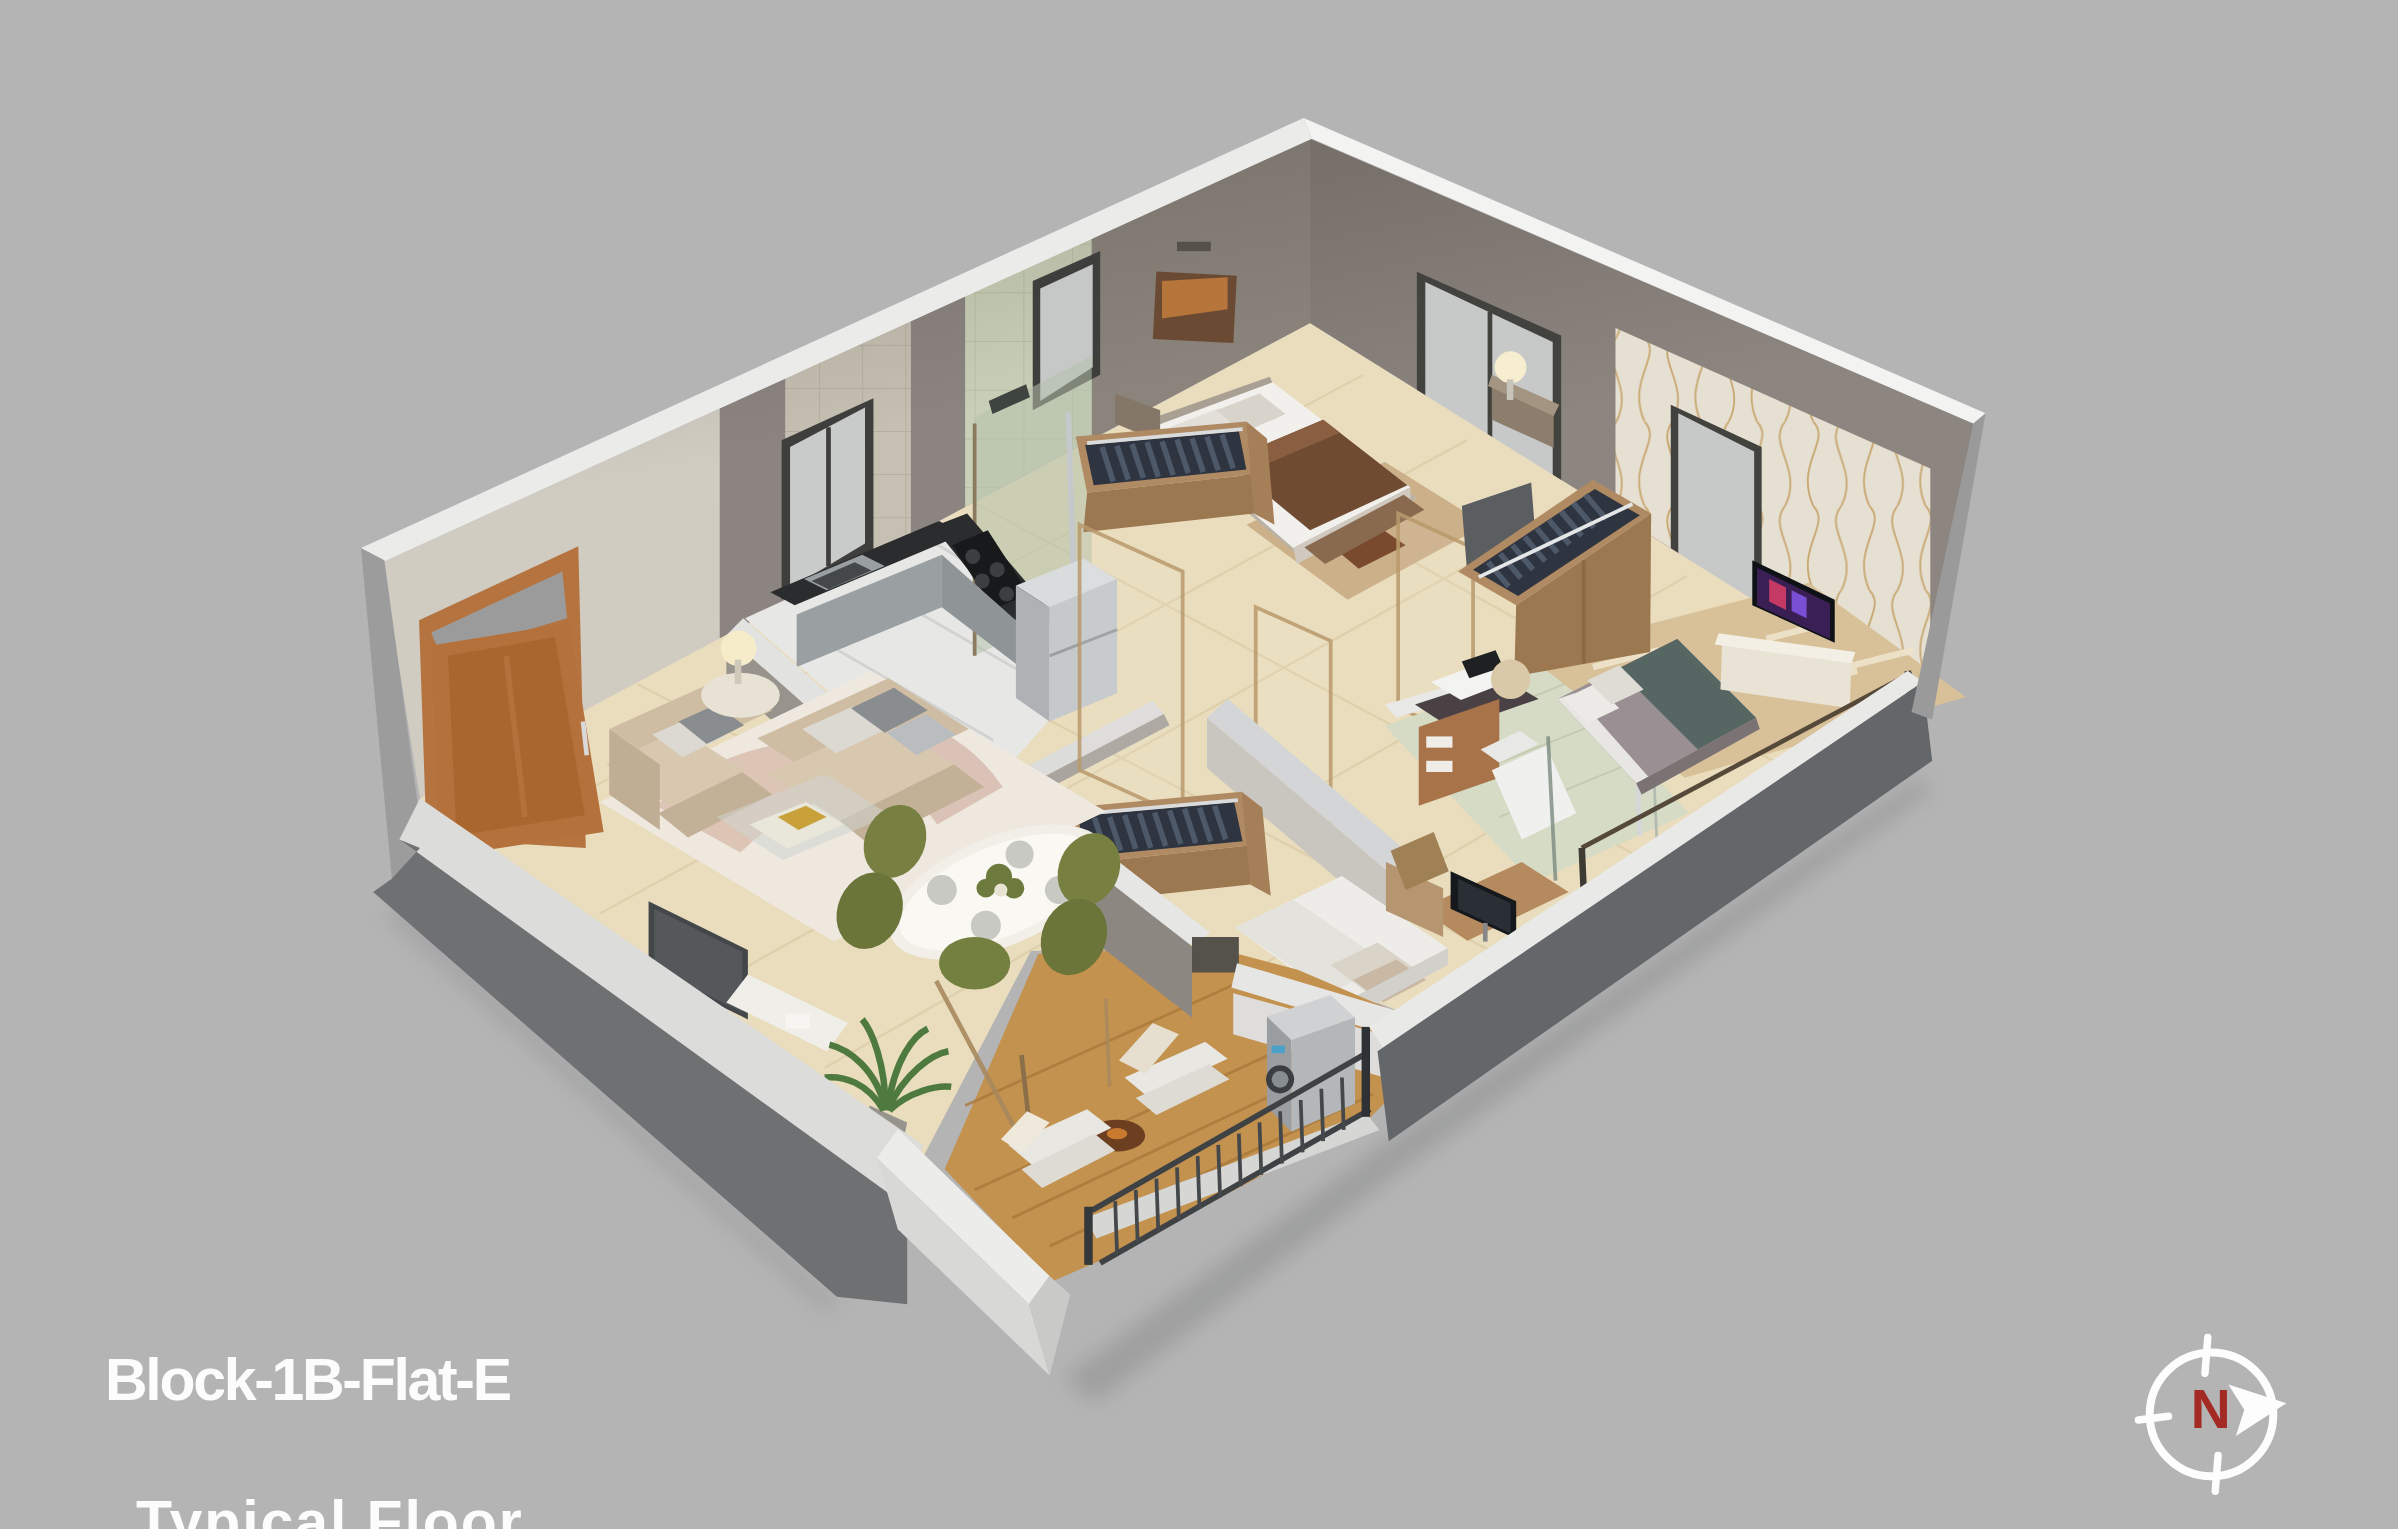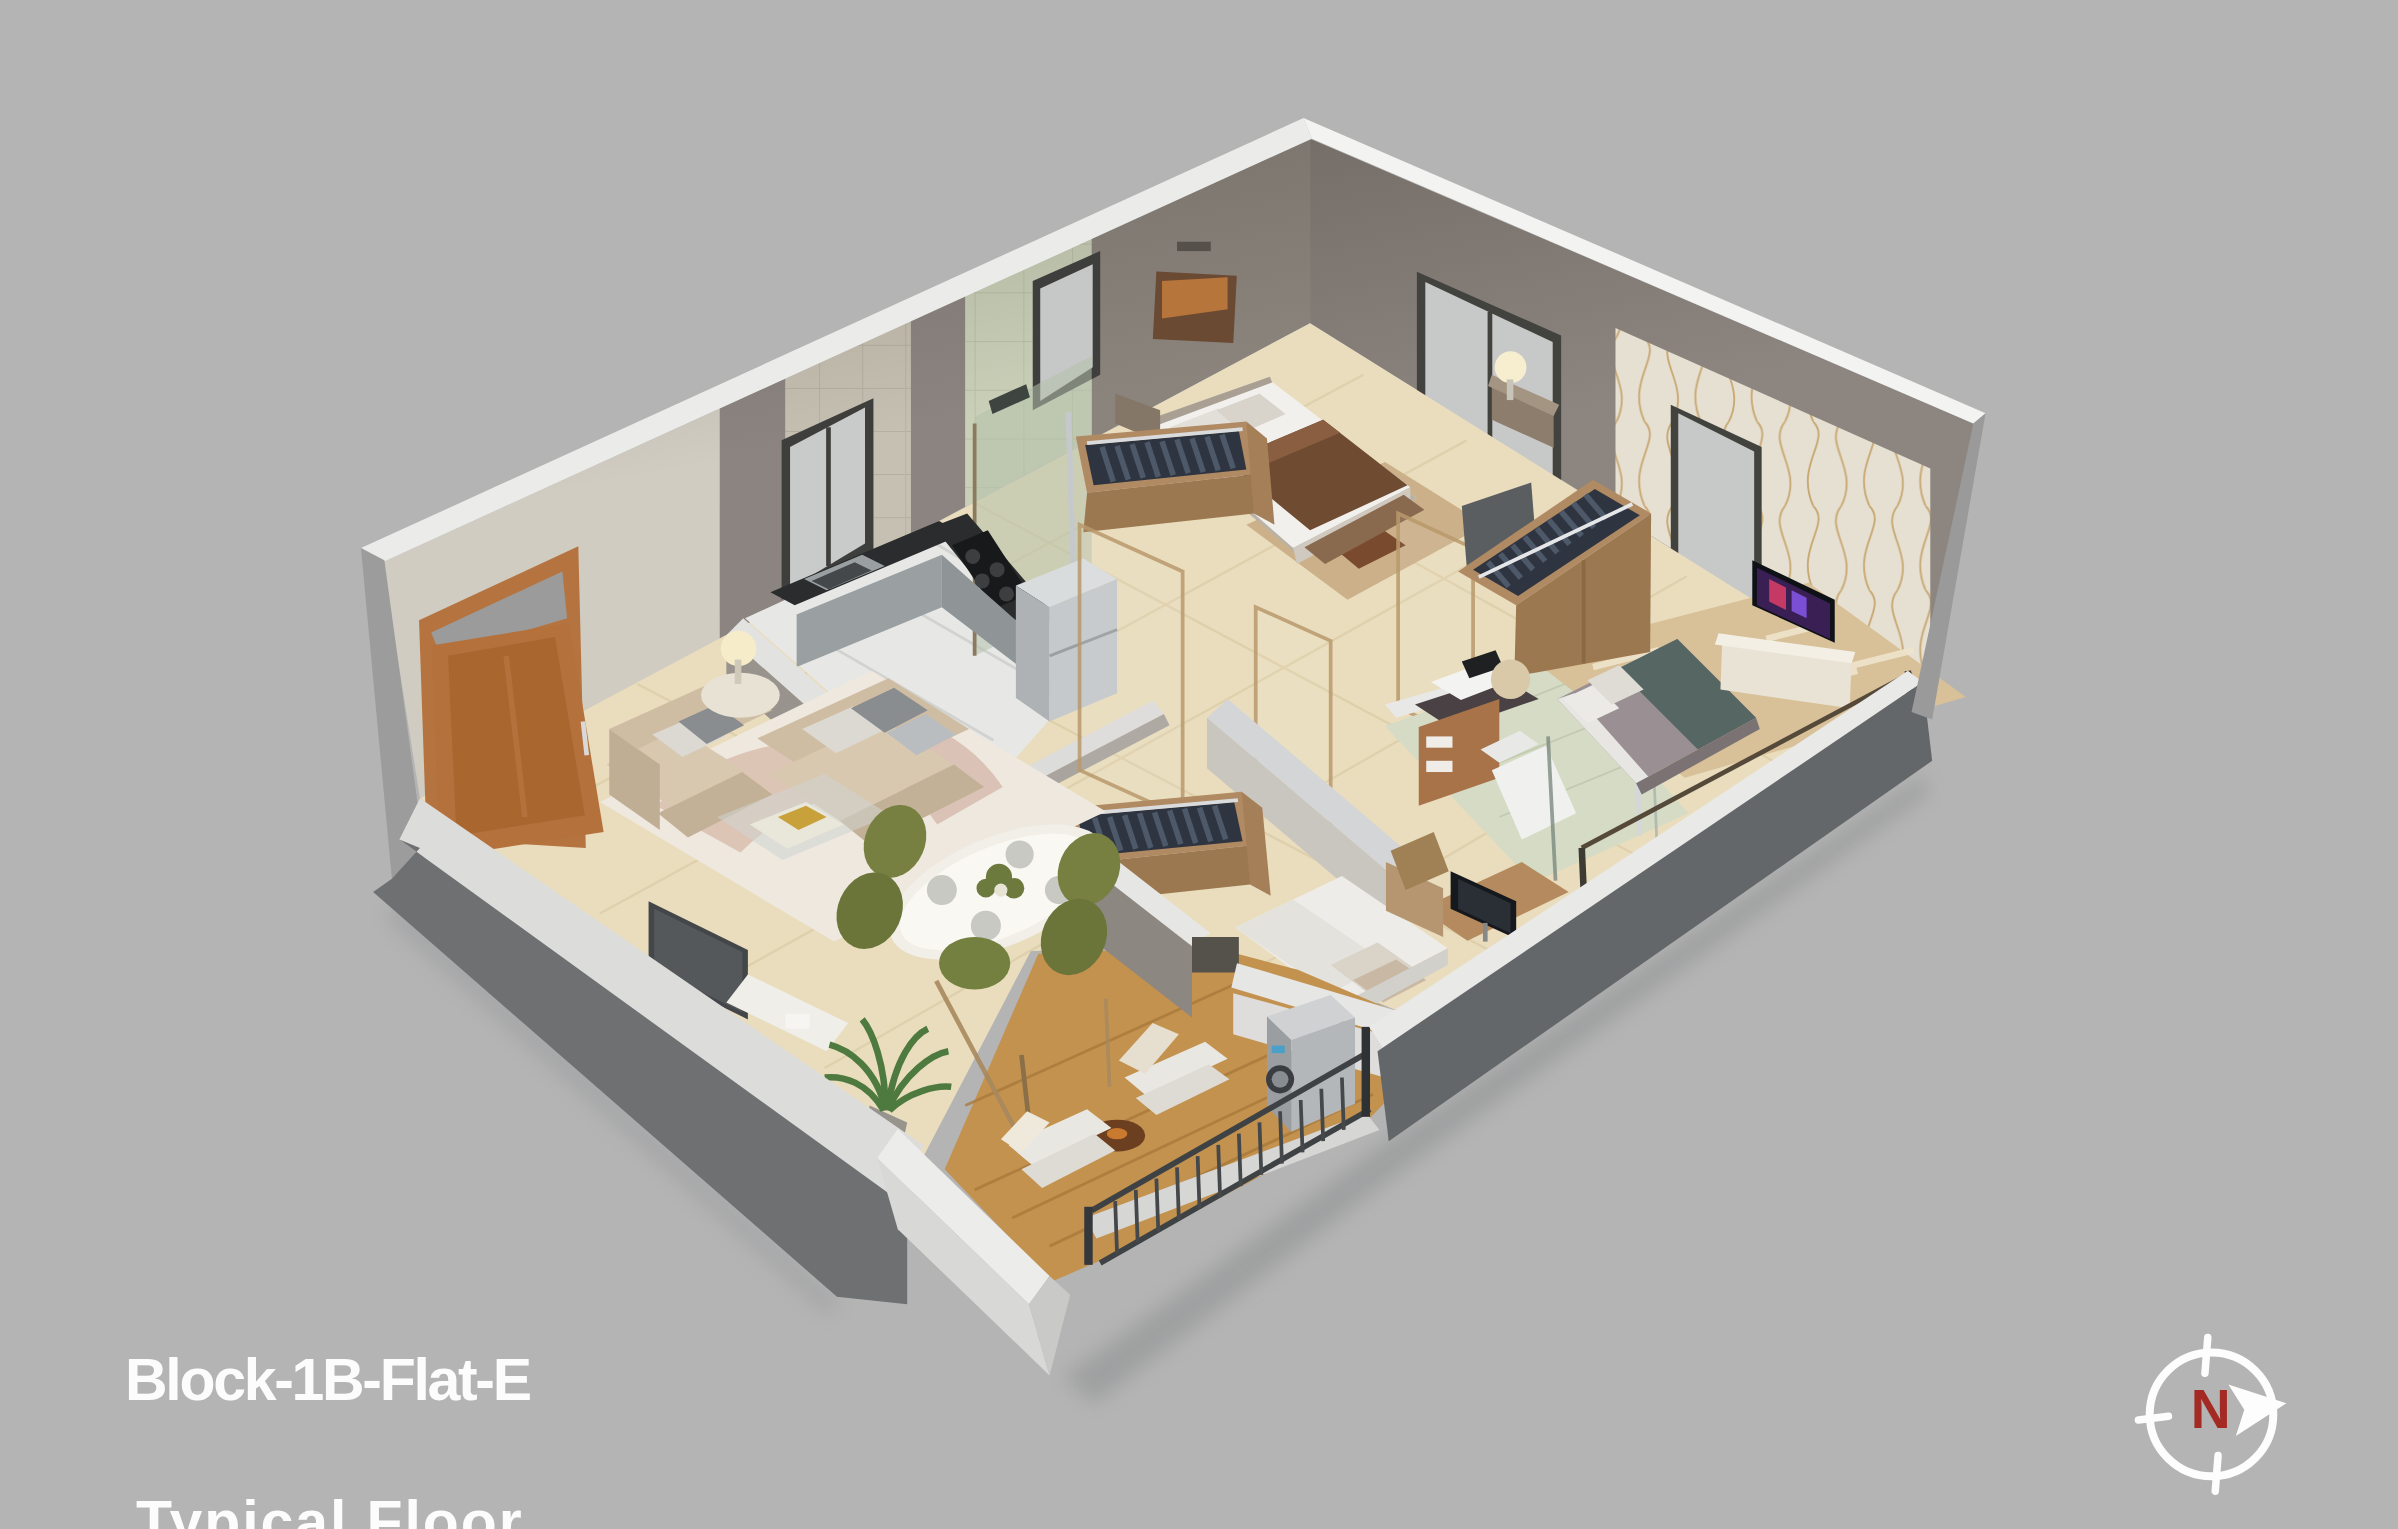--- a/index.html
+++ b/index.html
@@ -422,21 +422,21 @@
 <polygon points="426,896 968,1288 968,1392 893,1384 398,952 418,938 448,905" fill="#6e7072"></polygon>
 <polygon points="958,1205 1120,1362 1098,1392 936,1236" fill="#ececea"></polygon>
 <polygon points="936,1236 1098,1392 1120,1468 958,1312" fill="#d8d8d6"></polygon>
 <polygon points="1098,1392 1120,1362 1142,1382 1120,1468" fill="#c9c9c7"></polygon>
 
 <polygon points="1461,1096 2036,716 2052,728 1477,1120" fill="#e9e9e7"></polygon>
 <polygon points="1470,1122 2052,728 2062,812 1482,1218" fill="#64676a"></polygon>
 <polygon points="2106,452 2119,441 2062,768 2040,760" fill="#9a9a9a"></polygon>
 </svg>
 
-<div class="label" style="left:105px;top:1346px;margin-left:20px;">Block-1B-Flat-E</div>
+<div class="label" style="left:105px;top:1346px;">Block-1B-Flat-E</div>
 <div class="label" style="left:136px;top:1488px;letter-spacing:1.9px;">Typical Floor</div>
 
 <svg width="206" height="206" viewBox="0 0 220 220" style="position:absolute;left:2116px;top:1317px;">
   <circle cx="102" cy="104" r="66" fill="none" stroke="#fdfdfd" stroke-width="8.5"></circle>
   <g stroke="#fdfdfd" stroke-width="8" stroke-linecap="round">
     <line x1="98" y1="22" x2="95" y2="60"></line>
     <line x1="109" y1="148" x2="106" y2="186"></line>
     <line x1="24" y1="110" x2="56" y2="106"></line>
   </g>
   <text x="101" y="119" font-family="Liberation Sans,sans-serif" font-size="59" font-weight="bold" fill="#a32b24" text-anchor="middle">N</text>

